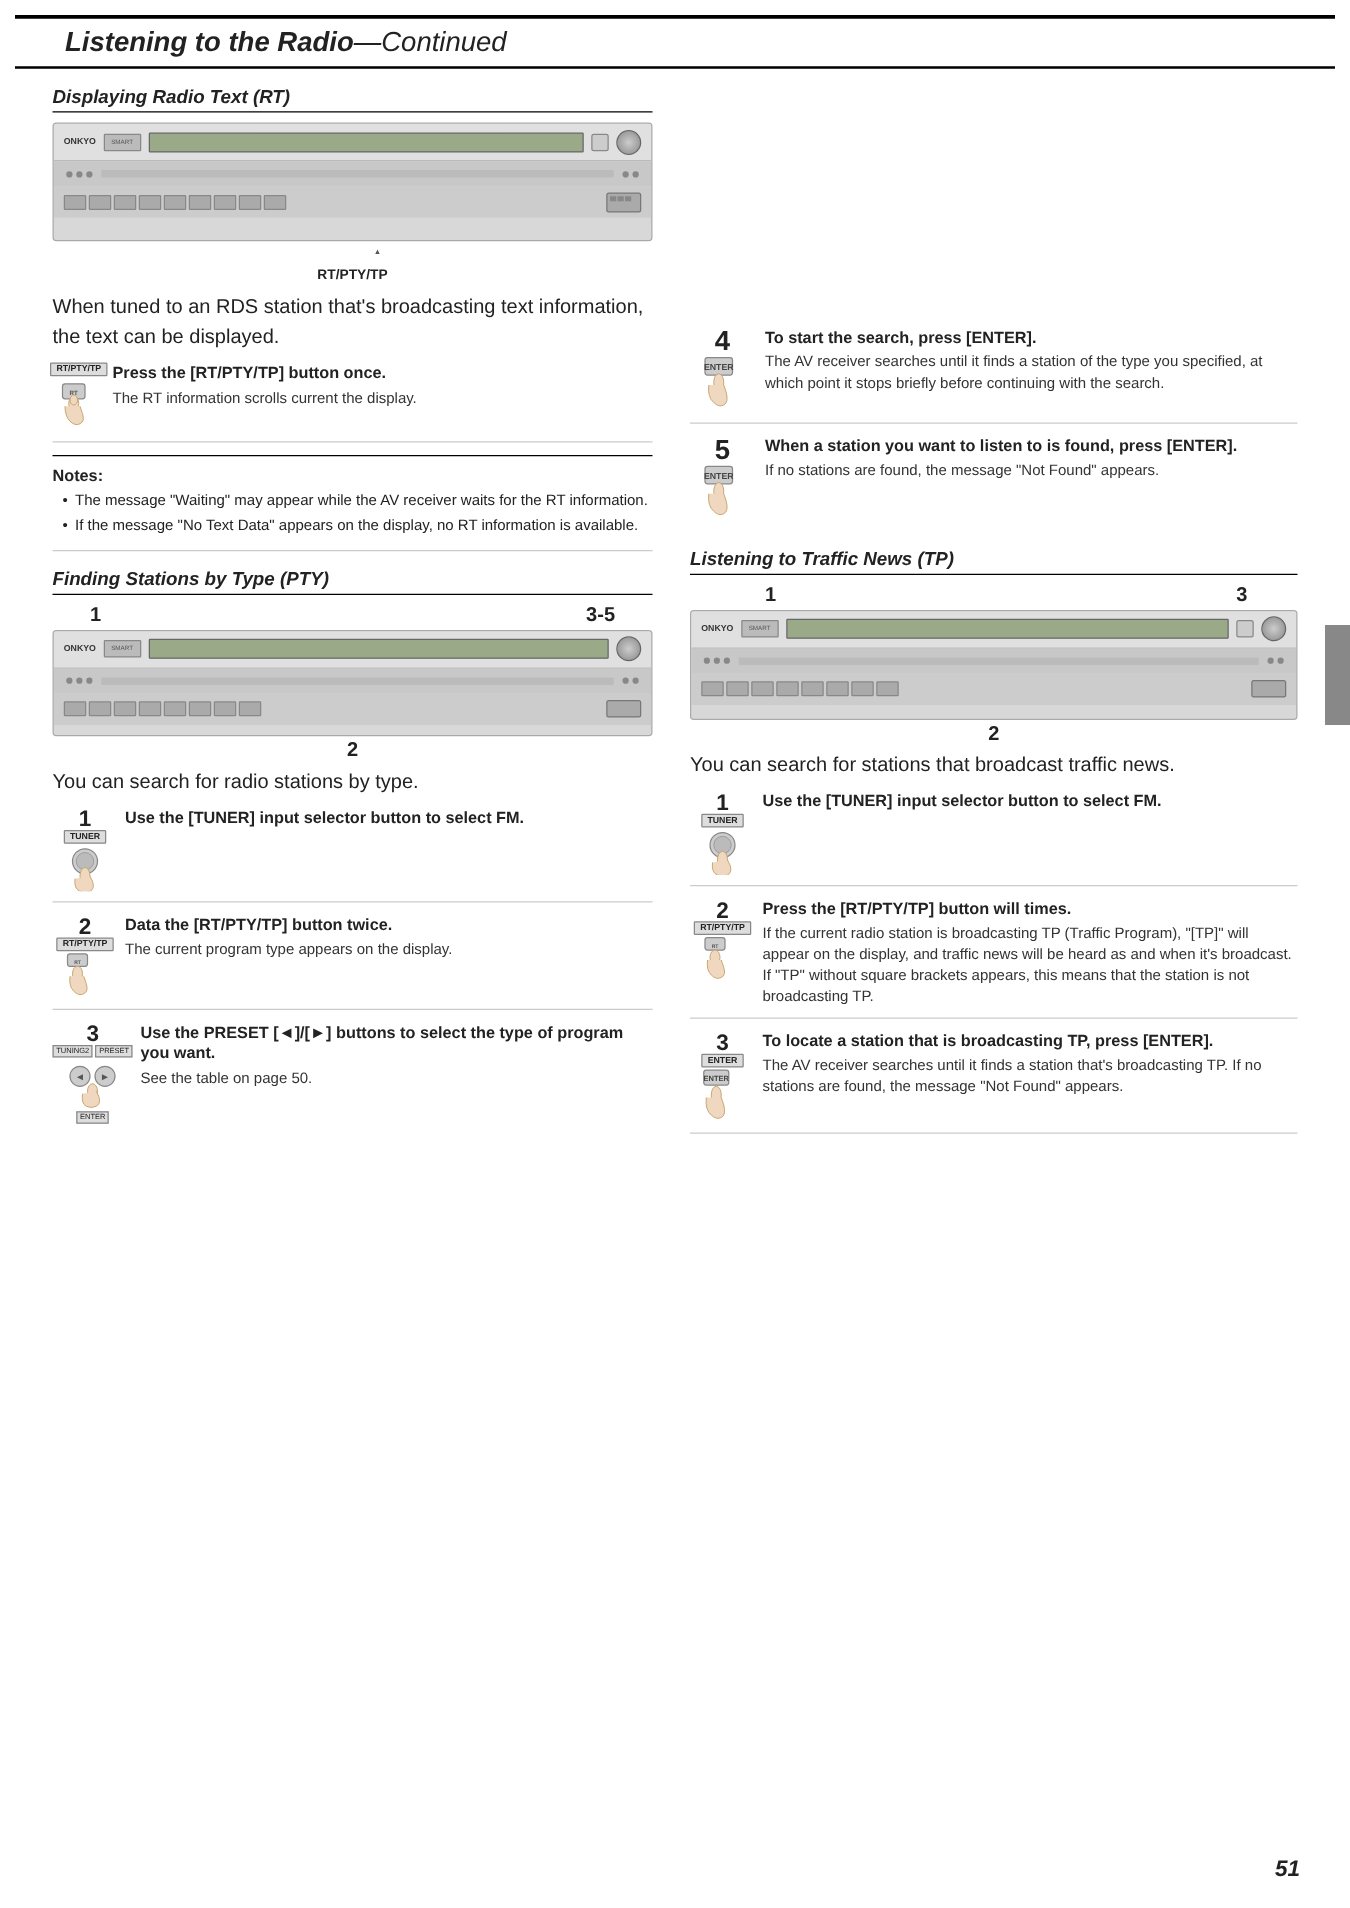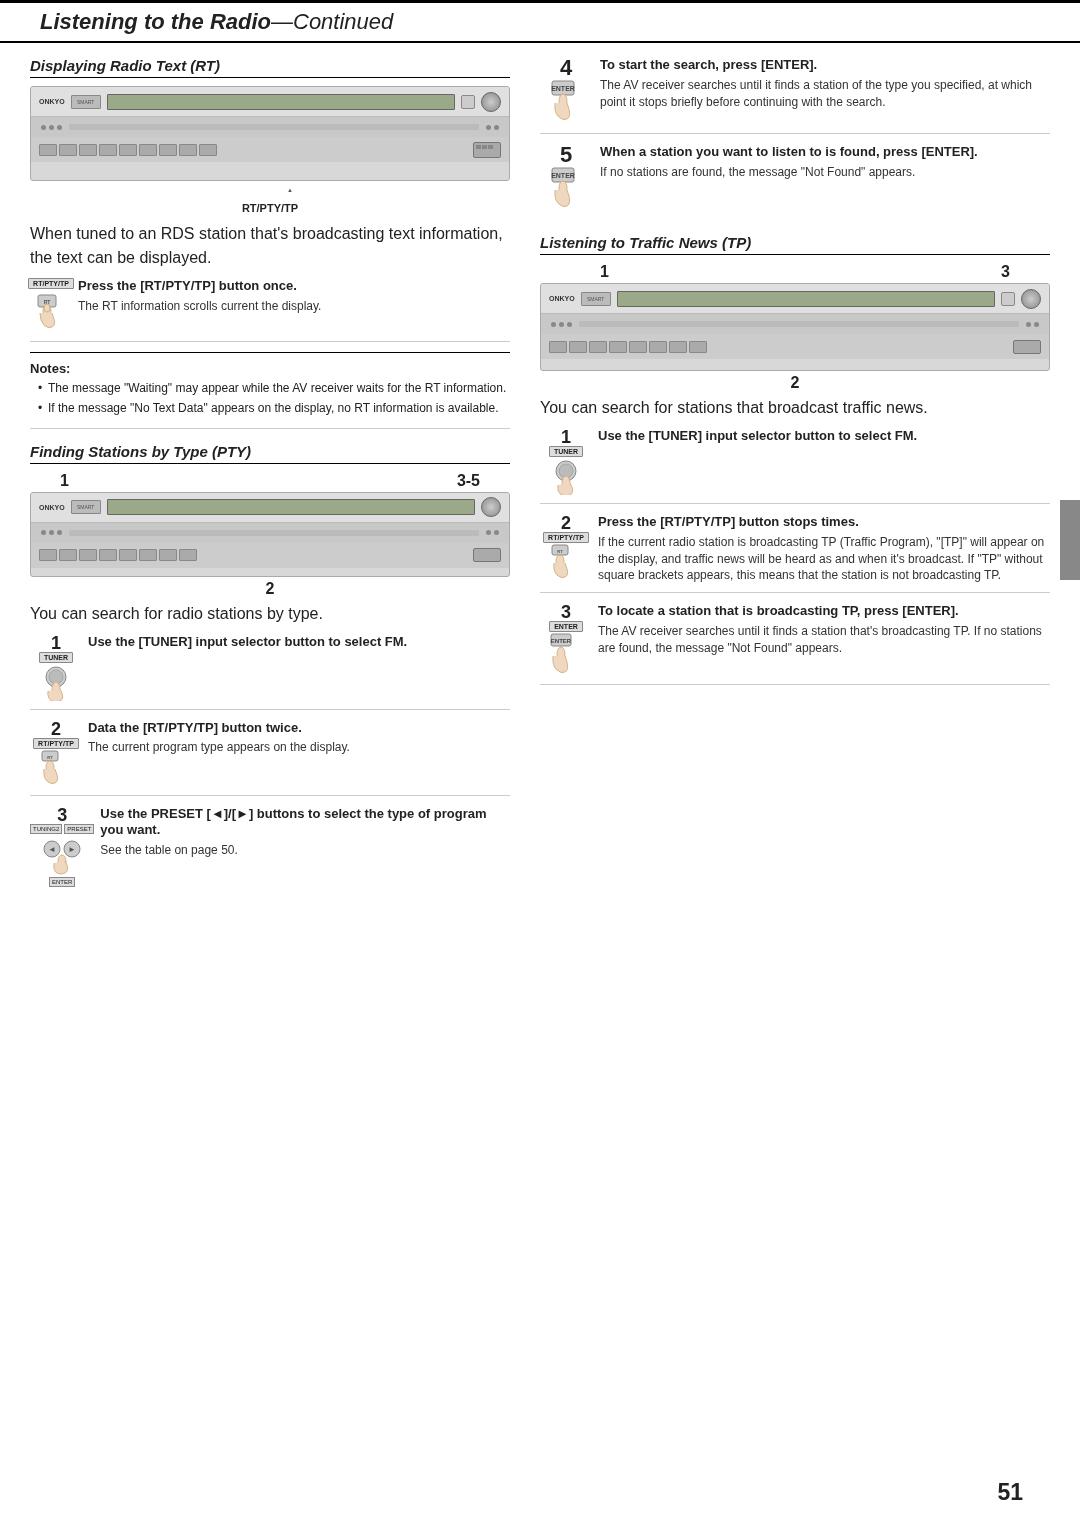--- a/index.html
+++ b/index.html
@@ -8,21 +8,21 @@
       min-height: 1526px;
       background: #fff;
       font-family: Arial, Helvetica, sans-serif;
       font-size: 13px;
       color: #222;
       position: relative;
     }
     .page-container {
       width: 1080px;
       min-height: 1526px;
-      padding: 0;
+      padding: 12px;
       position: relative;
     }
     
     .title-bar {
       border-top: 3px solid #000;
       border-bottom: 2px solid #000;
       padding: 6px 40px;
       margin-bottom: 0;
       display: flex;
       align-items: center;
@@ -34,20 +34,21 @@
     }
     .page-title span.continued {
       font-style: italic;
       font-weight: normal;
     }
     
     .columns {
       display: flex;
       padding: 0 30px;
       gap: 30px;
+      align-items: flex-end;
     }
     .col-left {
       width: 480px;
       flex-shrink: 0;
     }
     .col-right {
       flex: 1;
     }
     
     .section-heading {
@@ -113,23 +114,24 @@
     }
     .notes-item::before {
       content: '•';
       position: absolute;
       left: -2px;
     }
     
     .page-num {
       position: absolute;
       bottom: 20px;
-      right: 57px;
-      font-size: 23px;
-      font-weight: bold;
+      right: 40px;
+      font-size: 18px;
+      font-weight: bold;
+      font-style: italic;
     }
     
     .sidebar-tab {
       position: absolute;
       right: 0;
       top: 500px;
       width: 20px;
       height: 80px;
       background: #888;
     }
@@ -529,21 +531,21 @@
           <span style="font-size:18px;font-weight:bold;line-height:1;">2</span>
           <div class="tuner-label">RT/PTY/TP</div>
           <svg width="38" height="38" viewBox="0 0 38 38">
             <rect x="5" y="2" width="16" height="10" rx="2" fill="#ccc" stroke="#888" stroke-width="1"></rect>
             <text x="13" y="10" font-size="4" text-anchor="middle" fill="#555" font-weight="bold">RT</text>
             <ellipse cx="13" cy="18" rx="4" ry="6" fill="#f0d8c0" stroke="#c8a870" stroke-width="0.8"></ellipse>
             <path d="M7 20 Q6 28 10 32 Q14 36 18 34 Q22 32 20 26 L18 20" fill="#f0d8c0" stroke="#c8a870" stroke-width="0.8"></path>
           </svg>
         </div>
         <div class="step-content">
-          <div class="step-title">Press the [RT/PTY/TP] button stops times.</div>
+          <div class="step-title">Press the [RT/PTY/TP] button will times.</div>
           <div class="step-desc">If the current radio station is broadcasting TP (Traffic Program), "[TP]" will appear on the display, and traffic news will be heard as and when it's broadcast. If "TP" without square brackets appears, this means that the station is not broadcasting TP.</div>
         </div>
       </div>
 
       <div class="step-row-compact" style="border-bottom:1px solid #ccc;">
         <div style="display:flex;flex-direction:column;align-items:center;min-width:52px;">
           <span style="font-size:18px;font-weight:bold;line-height:1;">3</span>
           <div class="tuner-label">ENTER</div>
           <svg width="38" height="44" viewBox="0 0 38 44">
             <rect x="4" y="2" width="20" height="12" rx="2" fill="#ccc" stroke="#888" stroke-width="1"></rect>

